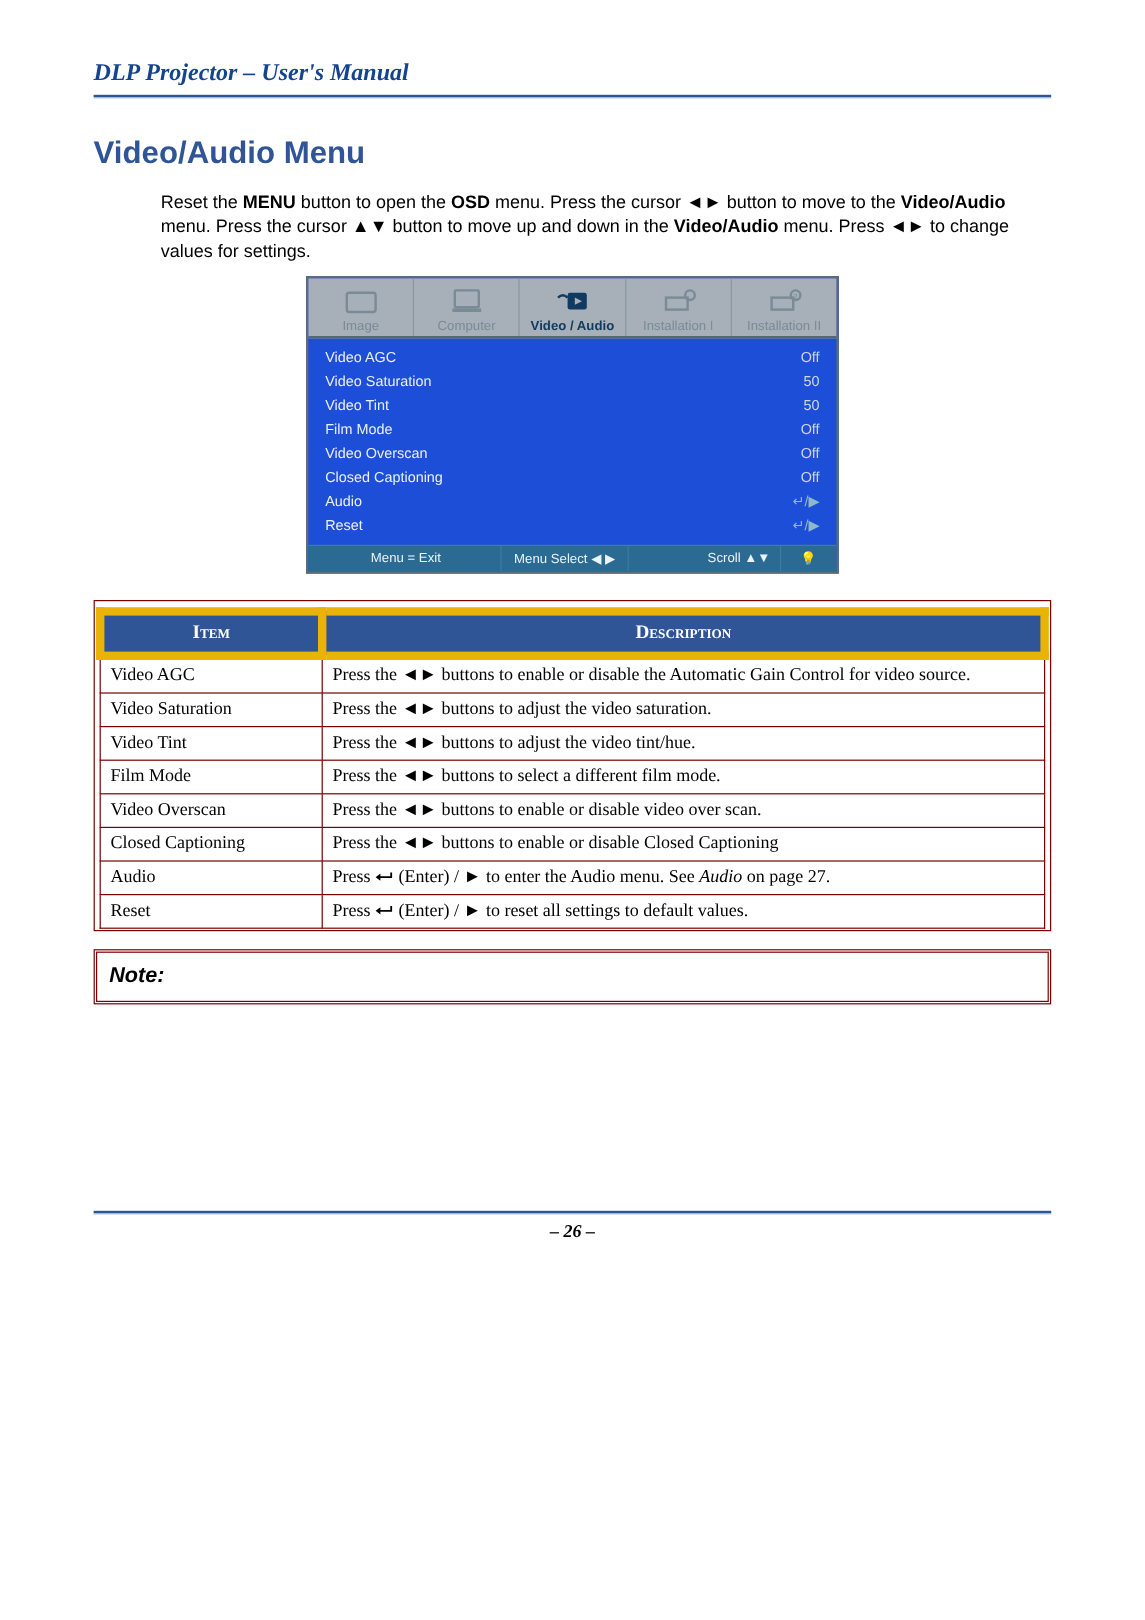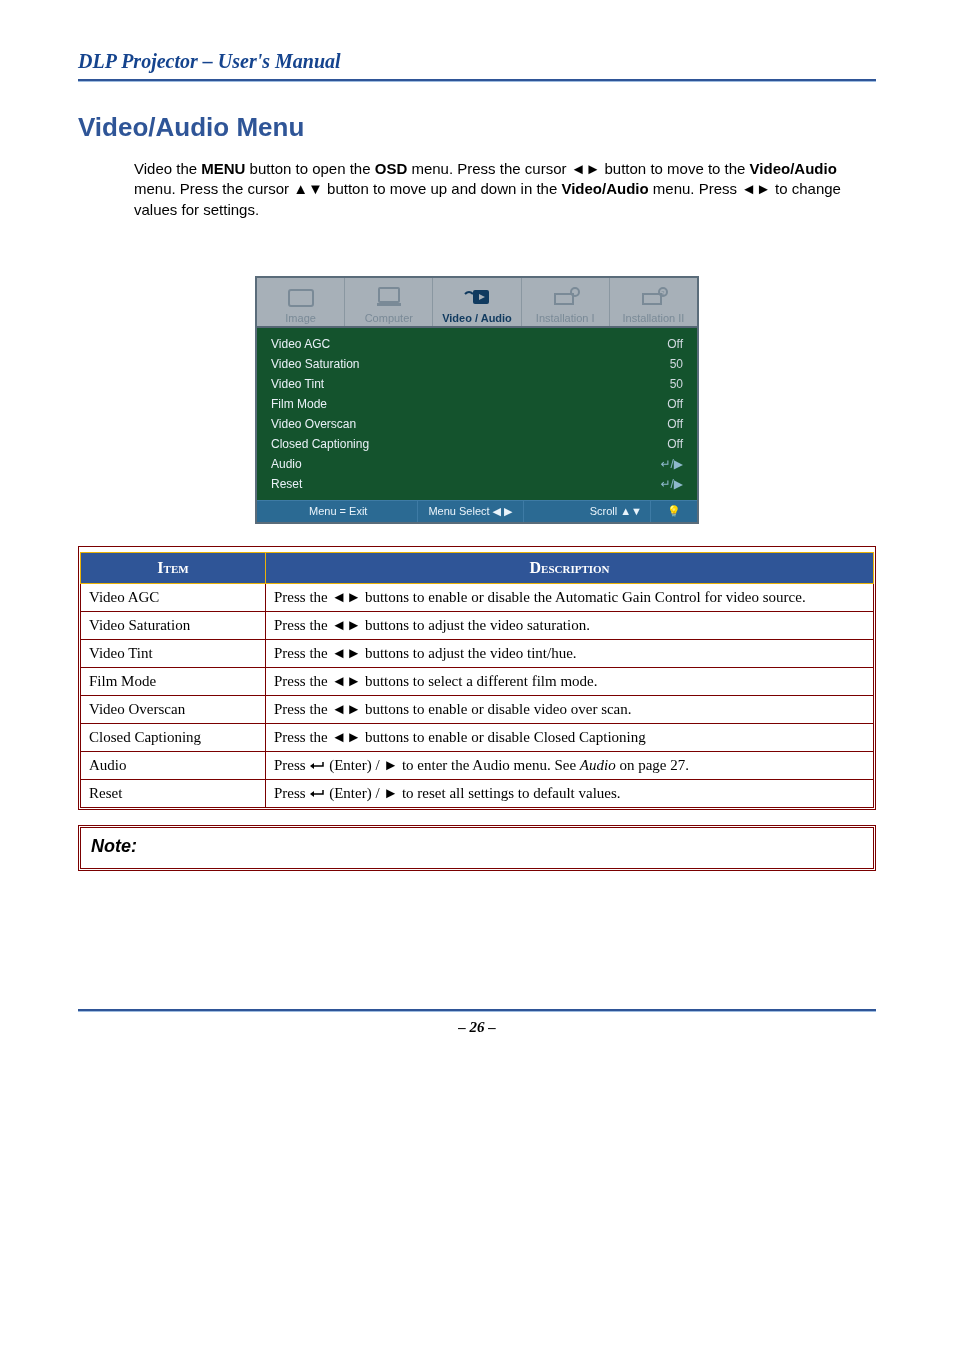--- a/index.html
+++ b/index.html
@@ -43,25 +43,24 @@
     margin-bottom: 10px;
   }
   .osd-wrap {
     display: flex;
     justify-content: center;
     margin-top: 10px;
     margin-bottom: 22px;
   }
   .osd {
     width: 440px;
-    background: #14532d;
+    background: #1d4ed8;
     border: 2px solid #5a6c7a;
     font-size: 12px;
     color: #fff;
-    margin-top: 46px;
   }
   .osd-tabs {
     display: flex;
     background: #a7b0b8;
     border-bottom: 2px solid #556674;
   }
   .osd-tab {
     flex: 1;
     padding: 4px 4px 2px 4px;
     text-align: center;
@@ -115,21 +114,21 @@
     border-collapse: collapse;
     margin-top: 4px;
   }
   table.desc th {
     background: #2f5597;
     color: #fff;
     font-variant: small-caps;
     font-family: "Times New Roman", serif;
     font-size: 16px;
     padding: 6px 4px;
-    border: 1px solid #eab308;
+    border: 7px solid #eab308;
   }
   table.desc td {
     border: 1px solid #7a0000;
     font-family: "Times New Roman", serif;
     font-size: 15px;
     padding: 5px 8px;
     vertical-align: middle;
   }
   table.desc td.item { width: 168px; }
   .double-edge {
@@ -173,21 +172,21 @@
 <body>
 
 <div class="page">
 
   <div class="header-title">DLP Projector – User's Manual</div>
   <div class="header-rule"></div>
 
   <div class="section-title">Video/Audio Menu</div>
 
   <div class="intro">
-    <span>Video the </span><b>MENU</b><span> button to open the </span><b>OSD</b><span> menu. Press the cursor ◄► button to move to the </span><b>Video/Audio</b><span> menu. Press the cursor ▲▼ button to move up and down in the </span><b>Video/Audio</b><span> menu. Press ◄► to change values for settings.</span>
+    <span>Reset the </span><b>MENU</b><span> button to open the </span><b>OSD</b><span> menu. Press the cursor ◄► button to move to the </span><b>Video/Audio</b><span> menu. Press the cursor ▲▼ button to move up and down in the </span><b>Video/Audio</b><span> menu. Press ◄► to change values for settings.</span>
   </div>
 
   <div class="osd-wrap">
     <div class="osd">
       <div class="osd-tabs">
         <div class="osd-tab">
           <div class="icon">
             <svg class="ic" viewBox="0 0 36 26">
                 <rect x="6" y="6" width="24" height="16" rx="2" fill="none" stroke="#7a8a97" stroke-width="2"></rect>
               </svg>

